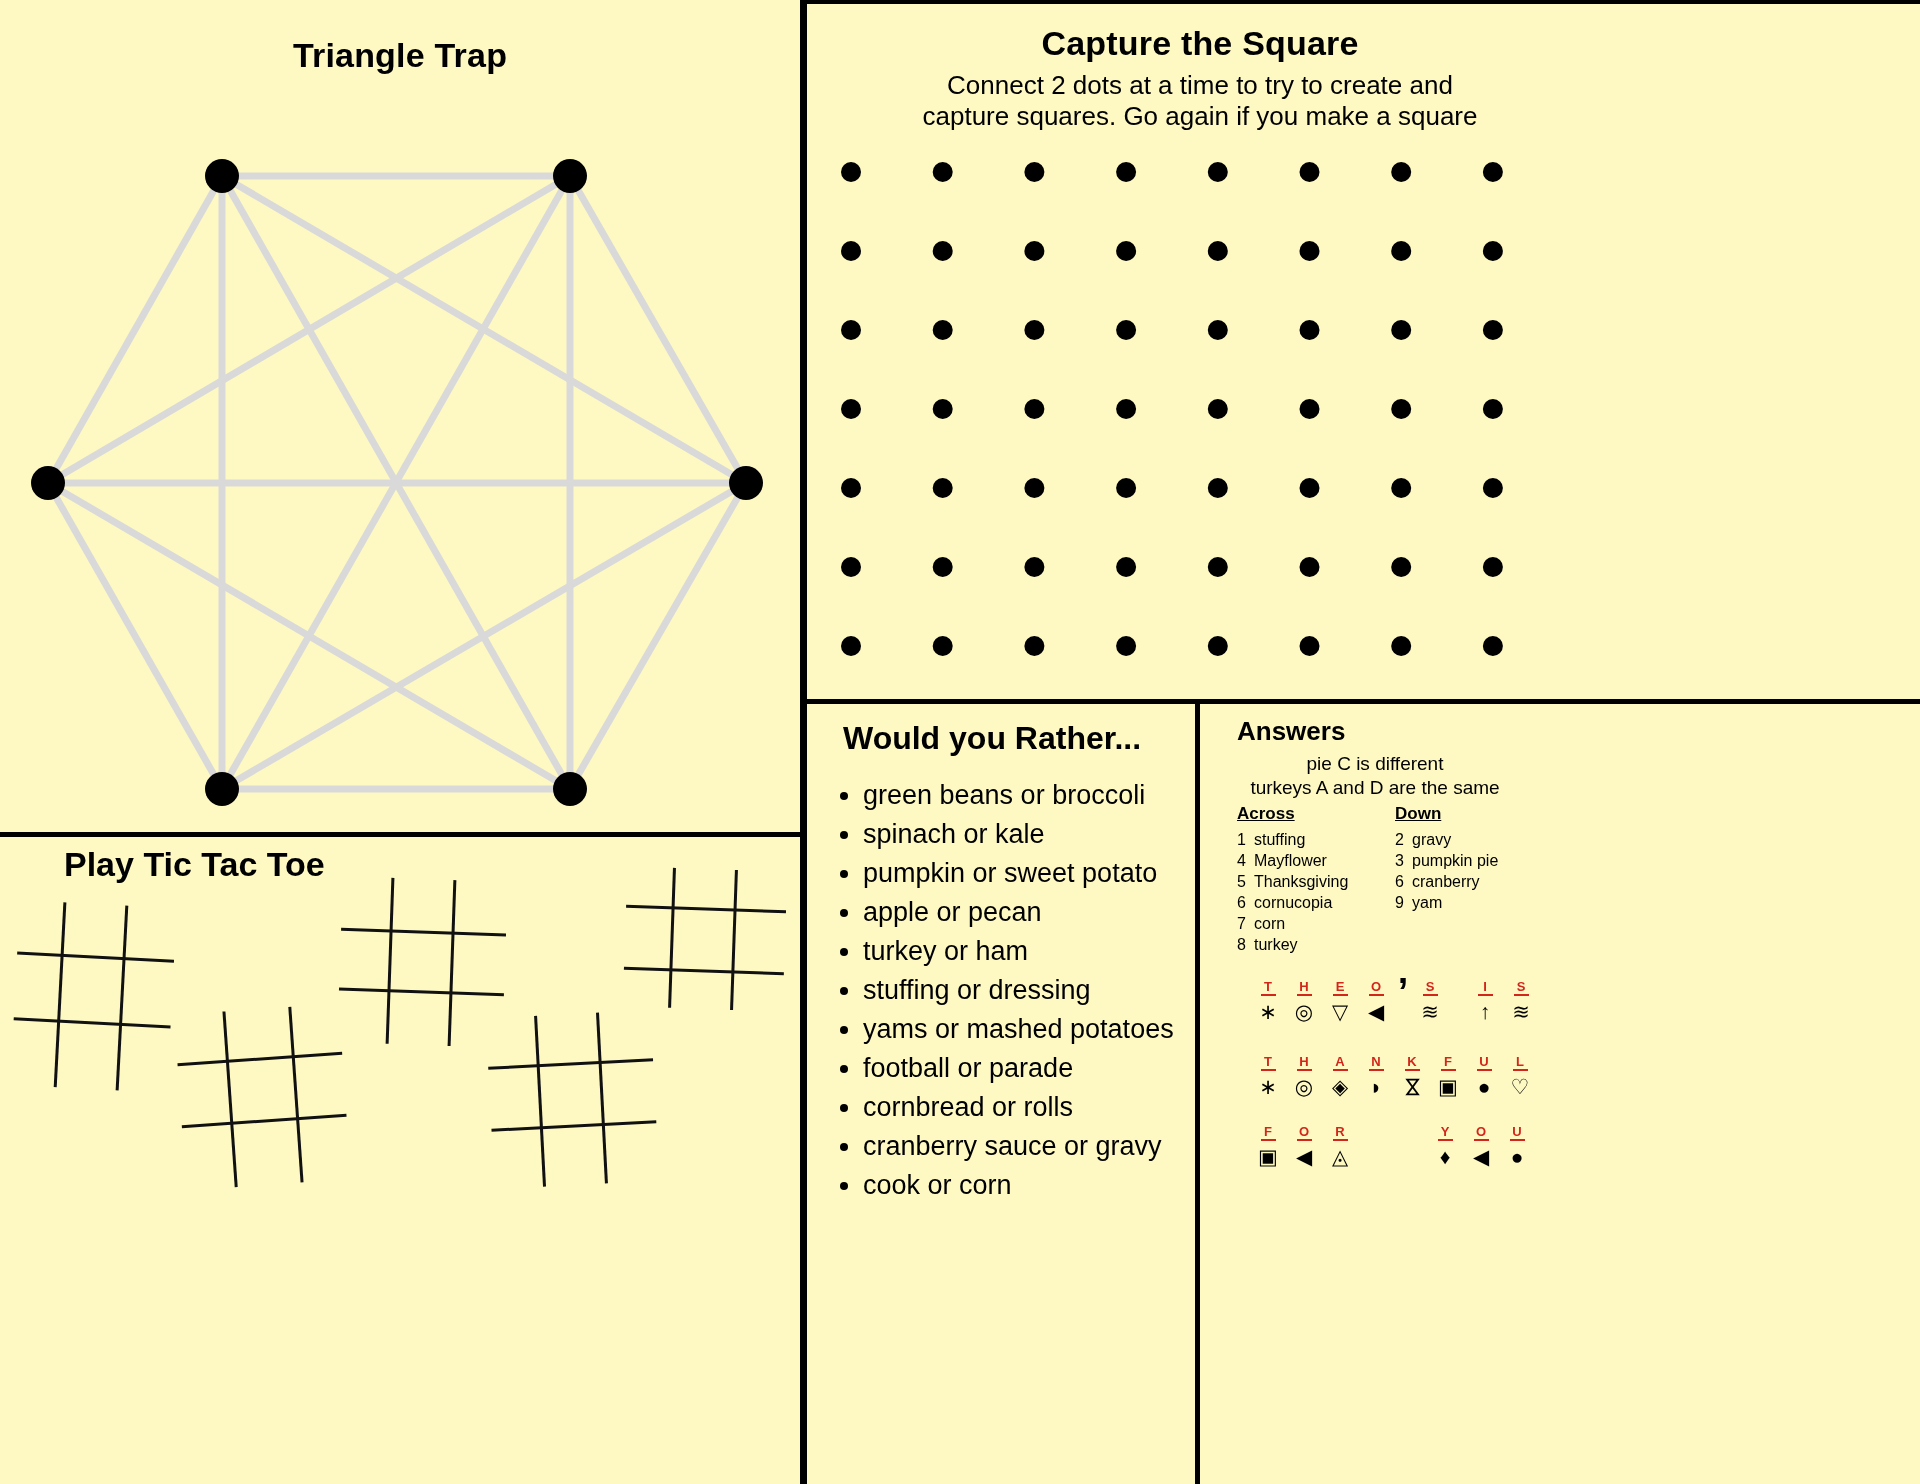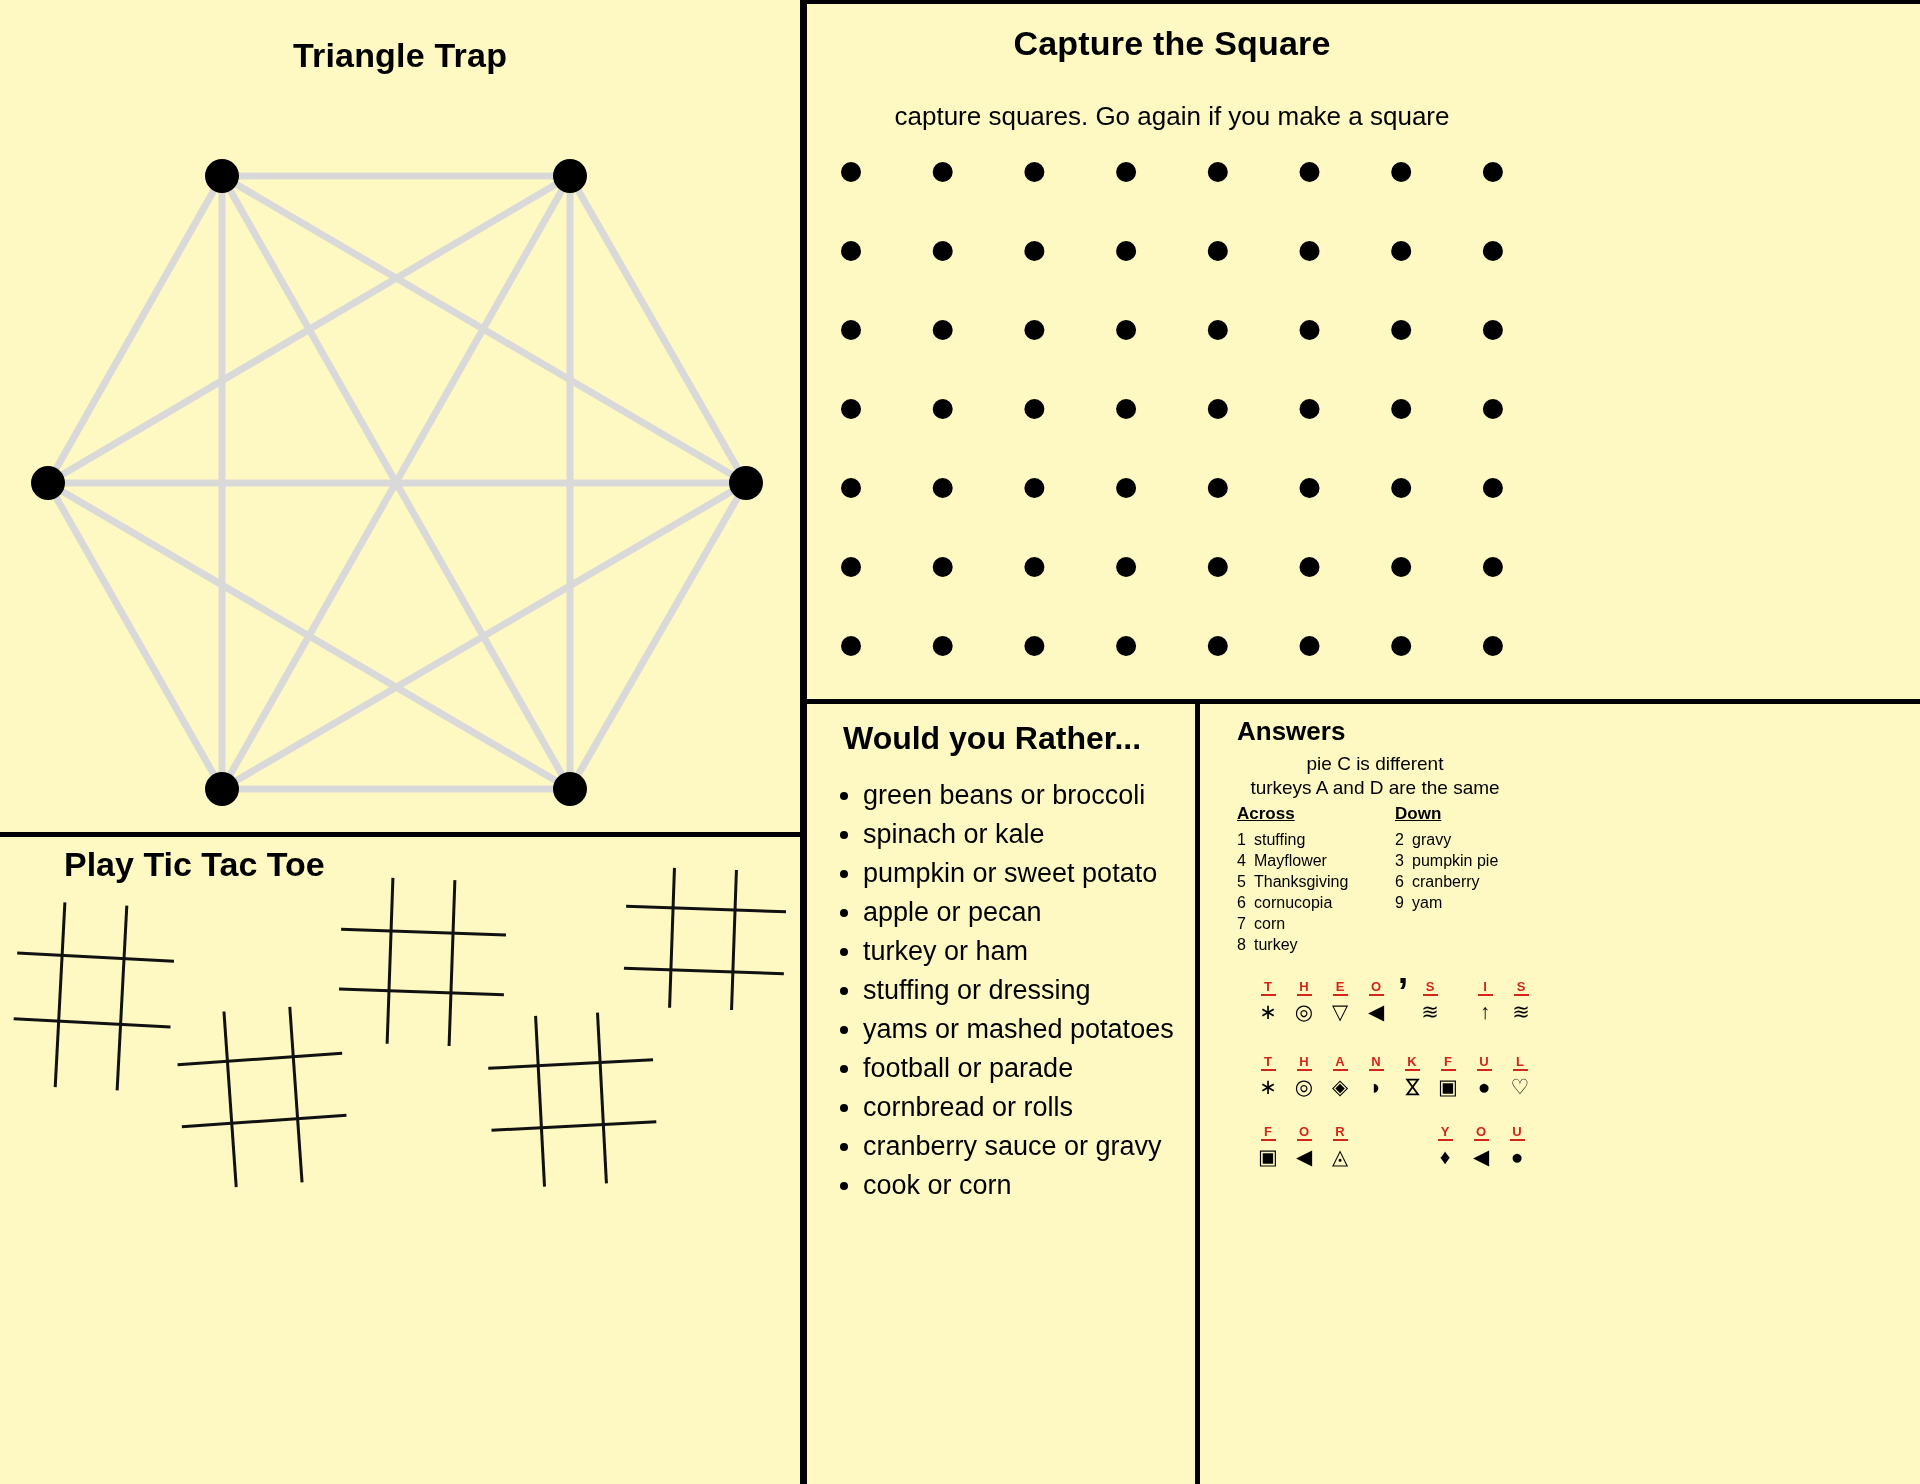--- a/index.html
+++ b/index.html
@@ -8,21 +8,21 @@
 
   .divider { position:absolute; background:#000; }
   #div-v-main   { left:800px; top:0; width:7px; height:1484px; }
   #div-h-left   { left:0; top:832px; width:800px; height:5px; }
   #div-h-right  { left:807px; top:699px; width:1113px; height:5px; }
   #div-v-ans    { left:1195px; top:704px; width:5px; height:780px; }
   #div-top-right{ left:807px; top:0; width:1113px; height:4px; }
 
   .panel { position:absolute; }
   #triangle-panel { left:0; top:0; width:800px; height:832px; text-align:center; padding-top:36px; }
-  #capture-panel  { left:807px; top:0; width:1113px; height:699px; }
+  #capture-panel  { left:807px; top:0; width:1113px; height:699px;padding-left:28px; }
   #capture-header { width:730px; padding-top:24px; text-align:center; }
   #ttt-panel      { left:0; top:837px; width:800px; height:647px; }
   #wyr-panel      { left:807px; top:704px; width:388px; height:780px; padding:16px 0 0 12px; }
   #answers-panel  { left:1200px; top:704px; width:720px; height:780px; }
 
   .big-title { font-size:34px; font-weight:bold; letter-spacing:0.2px; }
   .instructions { font-size:26px; line-height:31px; margin-top:7px; }
 
   #triangle-svg, #dots-svg, #ttt-svg { position:absolute; left:0; top:0; }
   #triangle-svg { width:800px; height:832px; }
@@ -91,21 +91,21 @@
         <circle cx="570" cy="789" r="17" fill="#000000"></circle>
         <circle cx="222" cy="789" r="17" fill="#000000"></circle>
         <circle cx="48" cy="483" r="17" fill="#000000"></circle>
       </svg>
   </section>
 
   <section class="panel" id="capture-panel">
     <div id="capture-header">
       <h2 class="big-title">Capture the Square</h2>
       <p class="instructions">
-        <br>
+        <span>Connect 2 dots at a time to try to create and</span><br>
         <span>capture squares. Go again if you make a square</span>
       </p>
     </div>
     <svg id="dots-svg" viewBox="0 0 1113 699">
         <circle cx="44" cy="172" r="10" fill="#000000"></circle>
         <circle cx="135.7" cy="172" r="10" fill="#000000"></circle>
         <circle cx="227.4" cy="172" r="10" fill="#000000"></circle>
         <circle cx="319.1" cy="172" r="10" fill="#000000"></circle>
         <circle cx="410.8" cy="172" r="10" fill="#000000"></circle>
         <circle cx="502.5" cy="172" r="10" fill="#000000"></circle>

